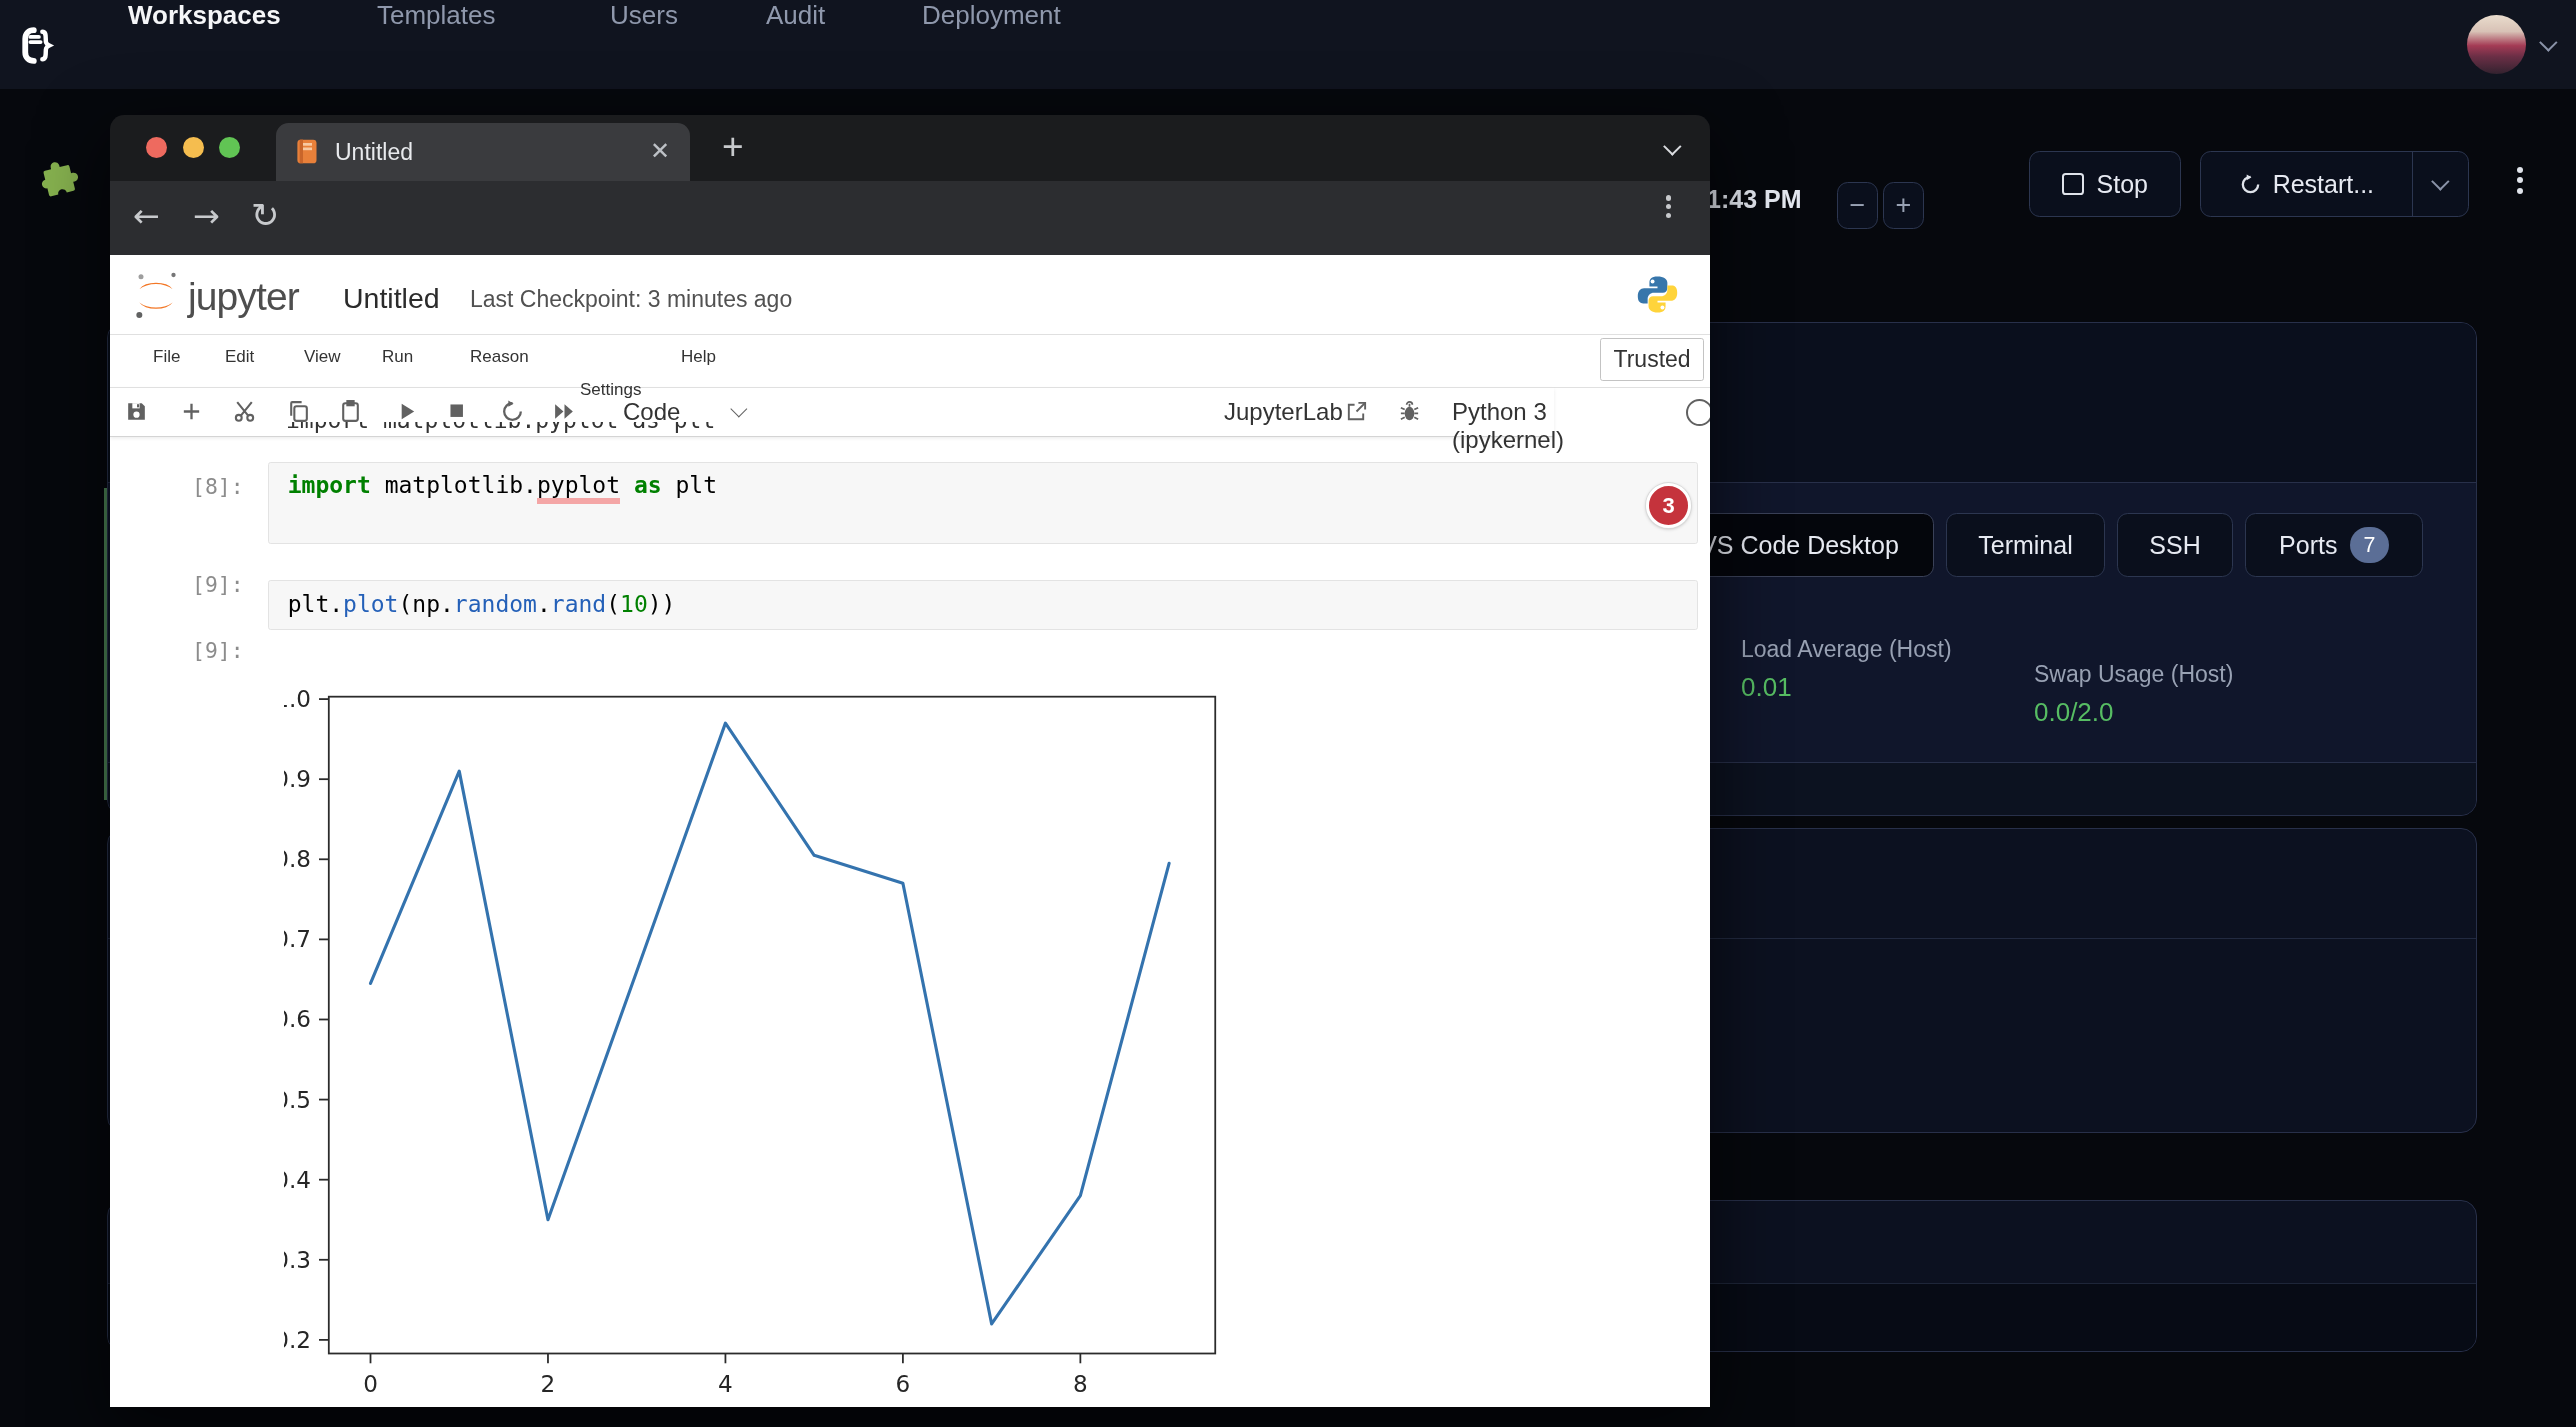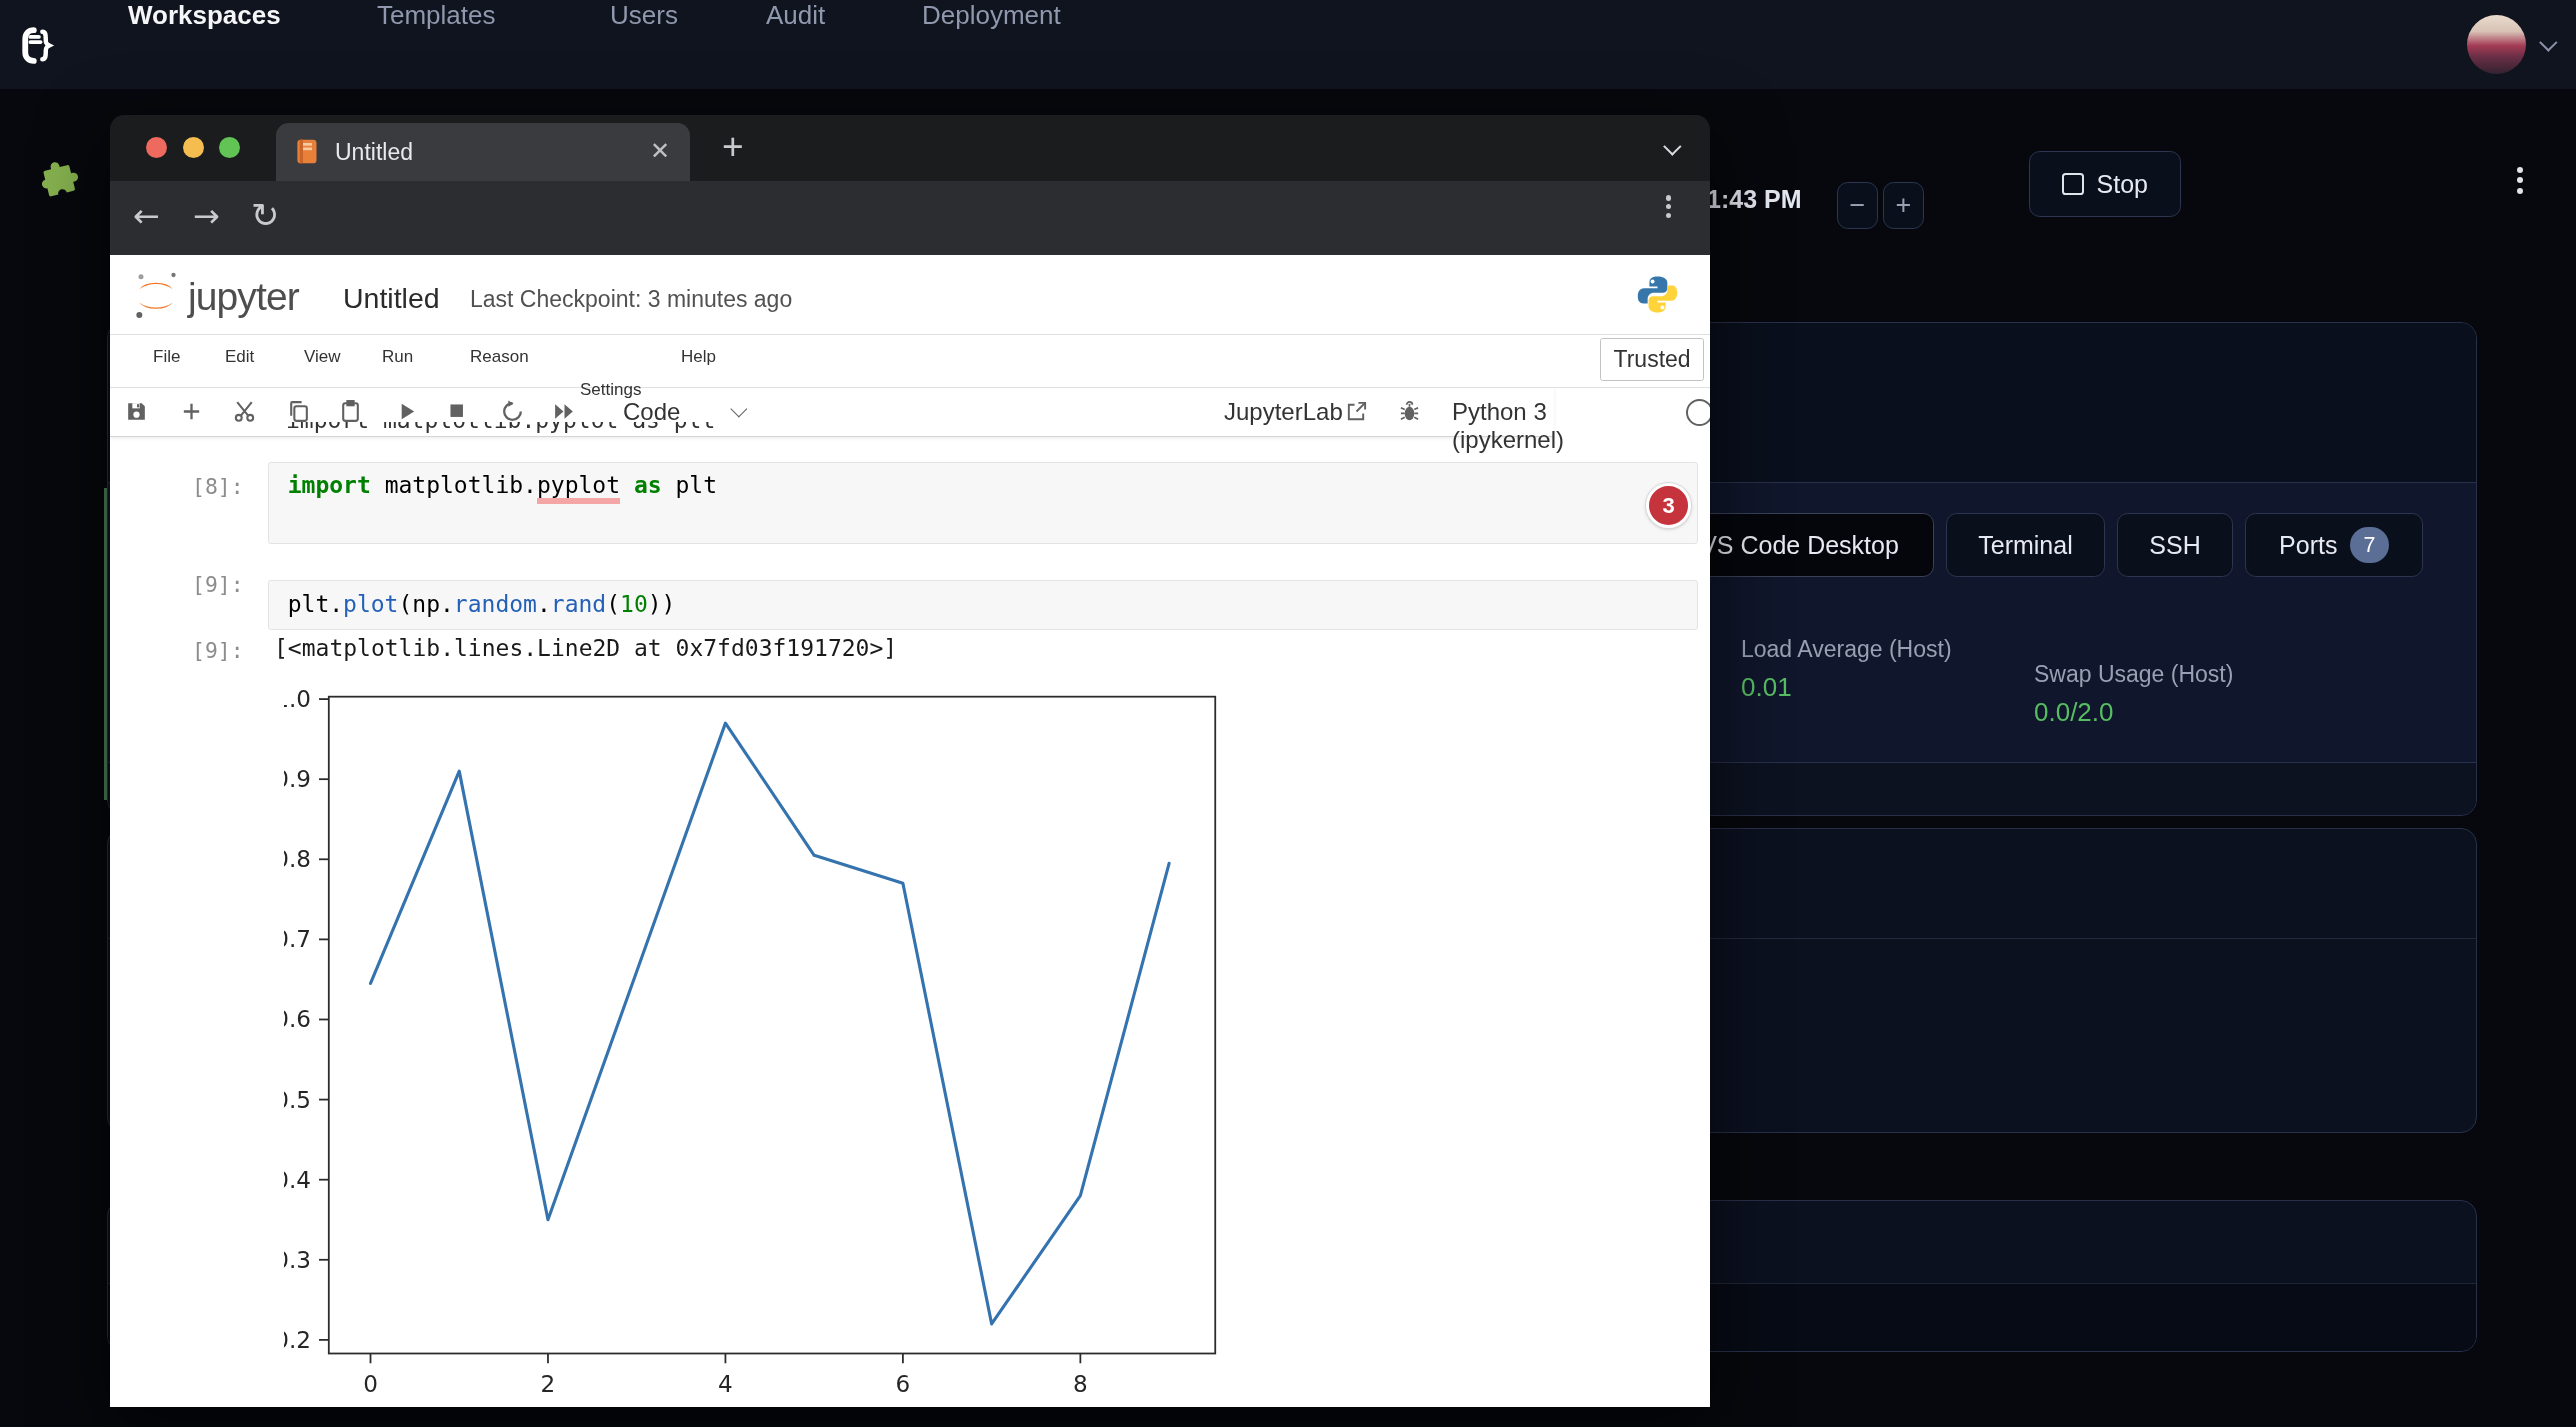--- a/index.html
+++ b/index.html
@@ -83,20 +83,32 @@
       <span>−</span>
     </div>
   <div class="abs pill-btn" style="left:1883px;top:182px;width:39px;height:45px;font-size:27px;color:#98a1b3;">
       <span>+</span>
     </div>
 
   <div class="abs pill-btn" style="left:2029px;top:151px;width:150px;height:64px;">
     <span style="display:inline-block;width:18px;height:18px;border:2.7px solid #dfe3ea;border-radius:3.6px;"></span>
     <span>Stop</span>
   </div>
+  <div class="abs pill-btn" style="left:2200px;top:151px;width:267px;height:64px;padding:0;gap:0;">
+    <span style="flex:1;display:flex;align-items:center;justify-content:center;gap:10.7px;">
+      <svg width="23" height="23" viewBox="0 0 24 24">
+          <path d="M12 4a8 8 0 1 0 8 8" fill="none" stroke="#dfe3ea" stroke-width="2.4"></path>
+          <path d="M8 1.5 L13 4.5 L8 7.5 z" fill="#dfe3ea"></path>
+        </svg>
+      <span>Restart...</span>
+    </span>
+    <span style="width:55px;height:100%;display:flex;align-items:center;justify-content:center;border-left:0.9px solid #2c3650;">
+        <span class="chev" style="margin-top:-5.3px;"></span>
+      </span>
+  </div>
   <div class="abs kebab" style="left:2517px;top:162px;cursor:pointer;">
       <i></i>
       <i></i>
       <i></i>
     </div>
 
   <div class="abs panel" style="left:107px;top:322px;width:2368px;height:492px;background:#10162b;overflow:hidden;">
     <div class="abs" style="left:0;top:0;width:2368px;height:159px;background:#0a0f1d;border-bottom:0.9px solid #28304a;"></div>
     <div class="abs" style="left:0;top:439px;width:2368px;height:53px;background:#0c1220;border-top:0.9px solid #28304a;"></div>
   </div>
@@ -348,21 +360,20 @@
         <div class="codeline" style="padding:6.2px 0 0 18.7px;"><span class="tok-kw">import</span><span class="tok-pl"> matplotlib.</span><span class="tok-sp">pyplot</span><span class="tok-pl"> </span><span class="tok-kw">as</span><span class="tok-pl"> plt</span></div>
       </div>
       <div class="abs" style="left:1536px;top:228px;width:39px;height:39px;border-radius:50%;background:#c5333c;border:3.6px solid #fff;box-shadow:0 0 0 0.9px #d9d9d9,0 0.9px 3.6px rgba(0,0,0,.25);display:flex;align-items:center;justify-content:center;color:#fff;font-size:22px;font-weight:700;">3</div>
 
       <span class="abs prompt" style="left:82px;top:317px;width:46px;text-align:right;">[9]:</span>
       <div class="abs cell" style="left:158px;top:325px;width:1428px;height:48px;">
         <div class="codeline" style="padding:7.1px 0 0 18.7px;"><span class="tok-pl">plt.</span><span class="tok-fn">plot</span><span class="tok-pl">(np.</span><span class="tok-fn">random</span><span class="tok-pl">.</span><span class="tok-fn">rand</span><span class="tok-pl">(</span><span class="tok-num">10</span><span class="tok-pl">))</span></div>
       </div>
 
       <span class="abs prompt" style="left:82px;top:383px;width:46px;text-align:right;">[9]:</span>
-      <span class="abs codeline" style="left:164px;top:377px;color:#1a1a1a;">[&lt;matplotlib.lines.Line2D at 0x7fd03f191720&gt;]</span>
 
       <svg id="chart-svg" class="abs" style="left:174px;top:431px;" width="944" height="712" viewBox="0 0 1060 800">
           <rect x="50" y="12" width="996" height="738" fill="#ffffff" stroke="#2b2b2b" stroke-width="2"></rect>
           <line x1="39" y1="734.7" x2="50" y2="734.7" stroke="#2b2b2b" stroke-width="2"></line>
           <text x="30" y="743.7" text-anchor="end" class="tick">0.2</text>
           <line x1="39" y1="644.6999999999999" x2="50" y2="644.6999999999999" stroke="#2b2b2b" stroke-width="2"></line>
           <text x="30" y="653.6999999999999" text-anchor="end" class="tick">0.3</text>
           <line x1="39" y1="554.7" x2="50" y2="554.7" stroke="#2b2b2b" stroke-width="2"></line>
           <text x="30" y="563.7" text-anchor="end" class="tick">0.4</text>
           <line x1="39" y1="464.7" x2="50" y2="464.7" stroke="#2b2b2b" stroke-width="2"></line>

